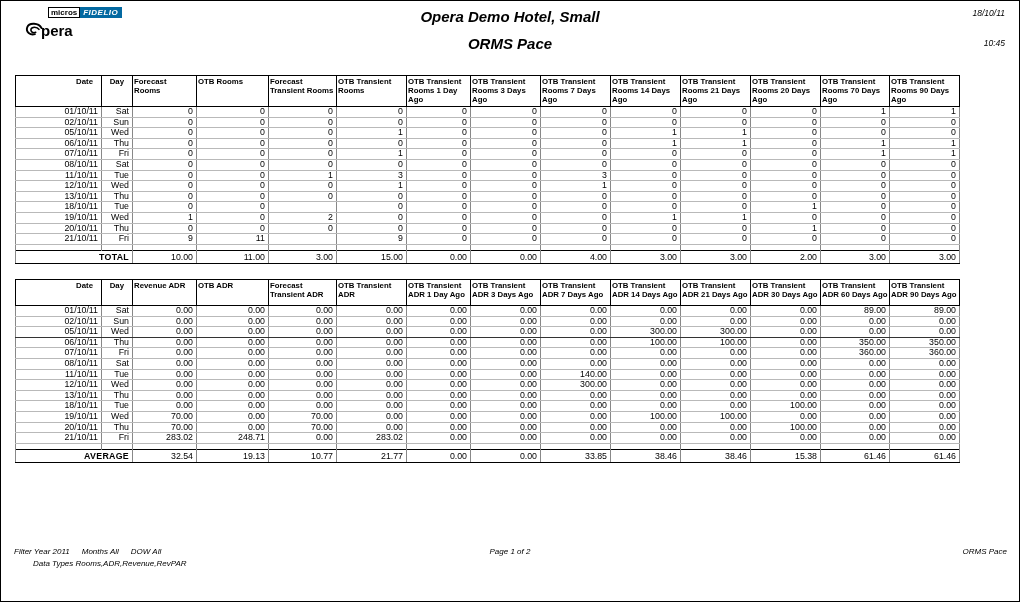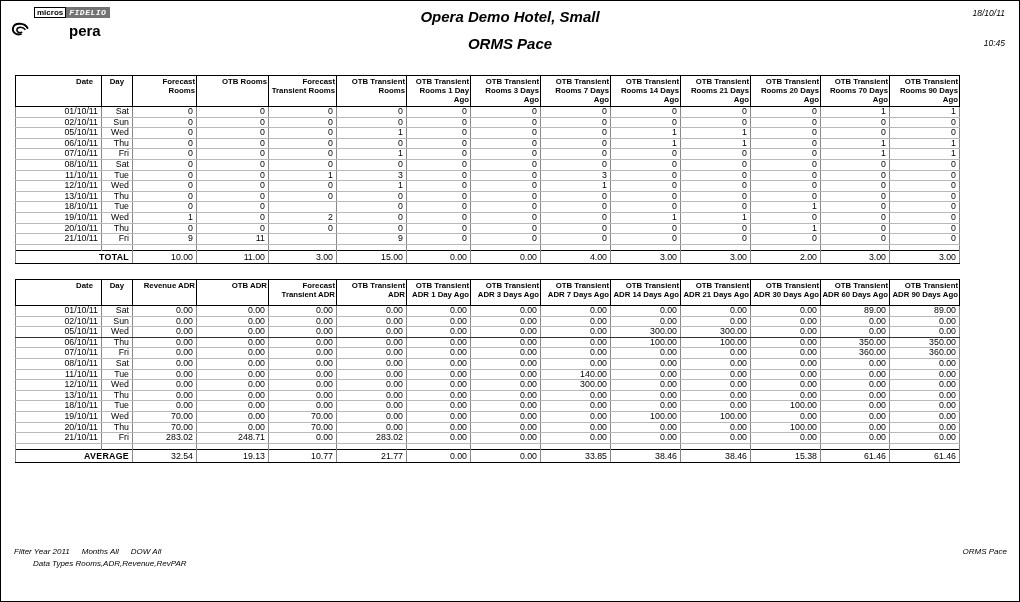--- a/index.html
+++ b/index.html
@@ -1,40 +1,40 @@
 <!DOCTYPE html>
 <html><head>
 <meta charset="utf-8">
 <style>
   html,body{margin:0;padding:0;background:#e8e8e8;}
   .page{position:relative;width:1020px;height:602px;background:#ffffff;
         border:1px solid #000;box-sizing:border-box;overflow:hidden;
         font-family:"Liberation Sans",sans-serif;color:#000;}
   
-  .logo-block{position:absolute;left:9px;top:6px;text-align:right;}
+  .logo-block{position:absolute;left:23px;top:6px;text-align:right;}
   .mf-line{display:flex;align-items:stretch;margin-left:24px;height:11px;}
   .mf-micros{border:1px solid #000;background:#fff;color:#000;font-size:8px;
              font-weight:bold;line-height:9px;padding:0 2px;letter-spacing:0;}
-  .mf-fidelio{background:#737373;color:#fff;font-size:8px;font-weight:bold;
-              font-style:italic;line-height:11px;padding:0 4px 0 3px;letter-spacing:.5px;font-family:Liberation Mono, monospace;}
-  .opera-logo{display:flex;align-items:center;margin-top:4px;gap:42px;}
+  .mf-fidelio{background:#0369a1;color:#fff;font-size:8px;font-weight:bold;
+              font-style:italic;line-height:11px;padding:0 4px 0 3px;letter-spacing:.5px;}
+  .opera-logo{display:flex;align-items:center;margin-top:4px;}
   .opera-logo svg{display:block;}
   .opera-text{font-size:15px;font-weight:bold;letter-spacing:0;margin-left:-2px;}
   .center-head{position:absolute;left:0;right:0;text-align:center;
                font-weight:bold;font-style:italic;font-size:15px;}
   .hotel{top:7px;}
   .rtitle{top:34px;}
   .right-head{position:absolute;right:14px;text-align:right;
               font-style:italic;font-size:8.5px;}
   .pdate{top:7px;} .ptime{top:37px;}
   
   table.rpt{position:absolute;left:14px;border-collapse:collapse;table-layout:fixed;
             background:#fff;border:1px solid #000;}
   table.rpt th{border:1px solid #000;font-size:7.8px;line-height:9px;font-weight:bold;
-               text-align:right;vertical-align:top;padding:1px 1px 0 1px;
+               text-align:left;vertical-align:top;padding:1px 1px 0 1px;
                overflow:hidden;background:#fff;}
   table.rpt th.ra{text-align:right;padding-right:8px;}
   table.rpt td{border-left:1px solid #888;border-right:1px solid #888;
                border-bottom:1px solid #b9b9b9;font-size:8.8px;line-height:9.6px;
                height:9.6px;text-align:right;padding:0 3px 0 0;
                overflow:hidden;white-space:nowrap;}
   table[data-table-index="0"]{top:74px;}
   table[data-table-index="1"]{top:278px;}
   table[data-table-index="0"] th{height:29px;}
   table[data-table-index="1"] th{height:24px;}
@@ -630,15 +630,16 @@
           <td>61.46</td>
           <td>61.46</td>
         </tr>
       </tbody>
     </table>
 
   <div class="footer f-line1">
     <span>Filter Year 2011</span><span>Months All</span><span>DOW All</span>
   </div>
   <div class="footer f-line2">Data Types Rooms,ADR,Revenue,RevPAR</div>
+  <div class="footer f-page">Page 1 of 2</div>
   <div class="footer f-right">ORMS Pace</div>
 
 </div>
 
 </body></html>

